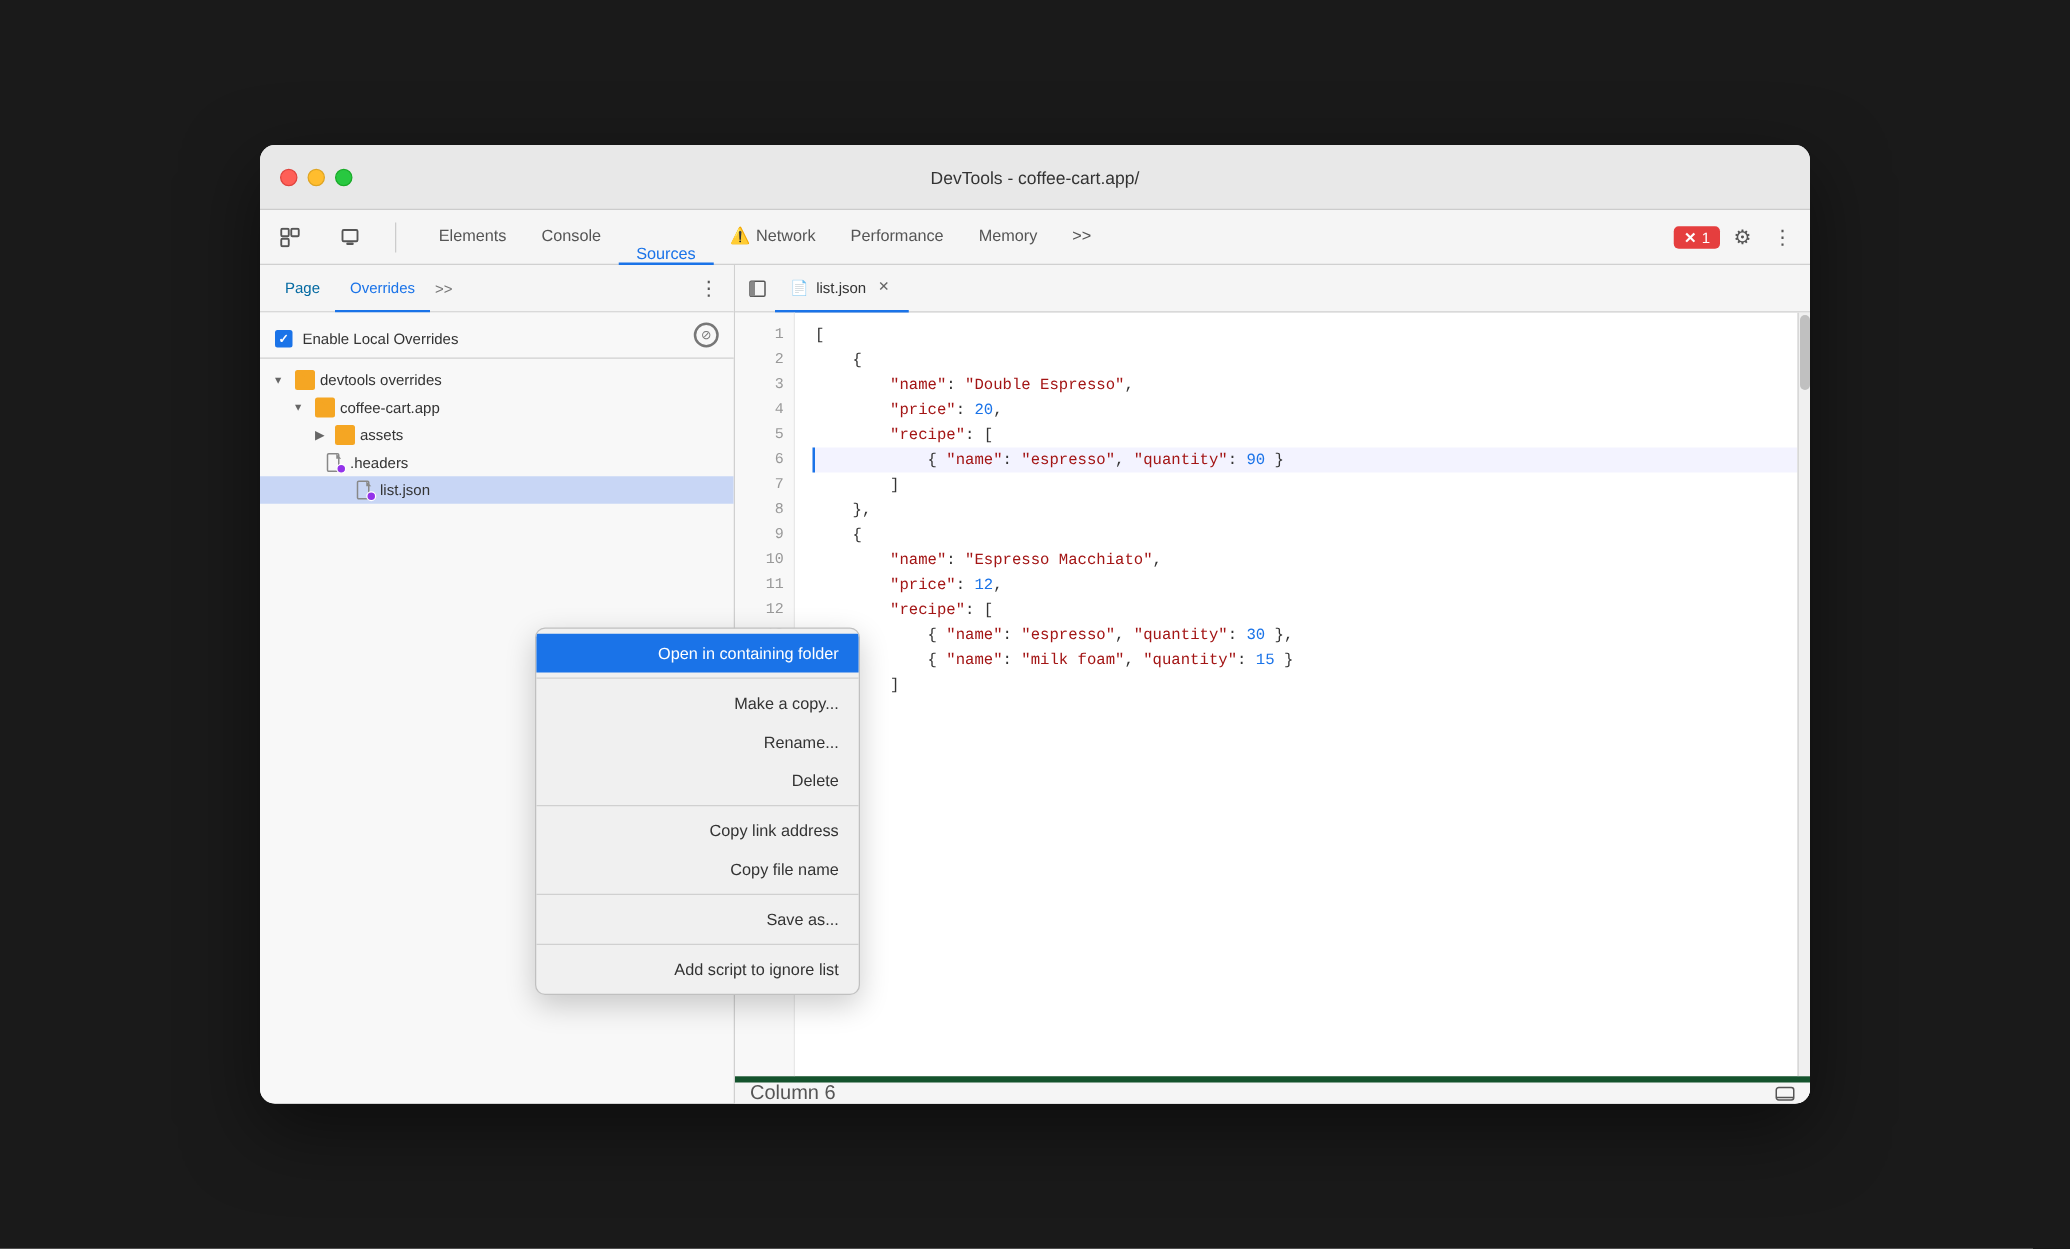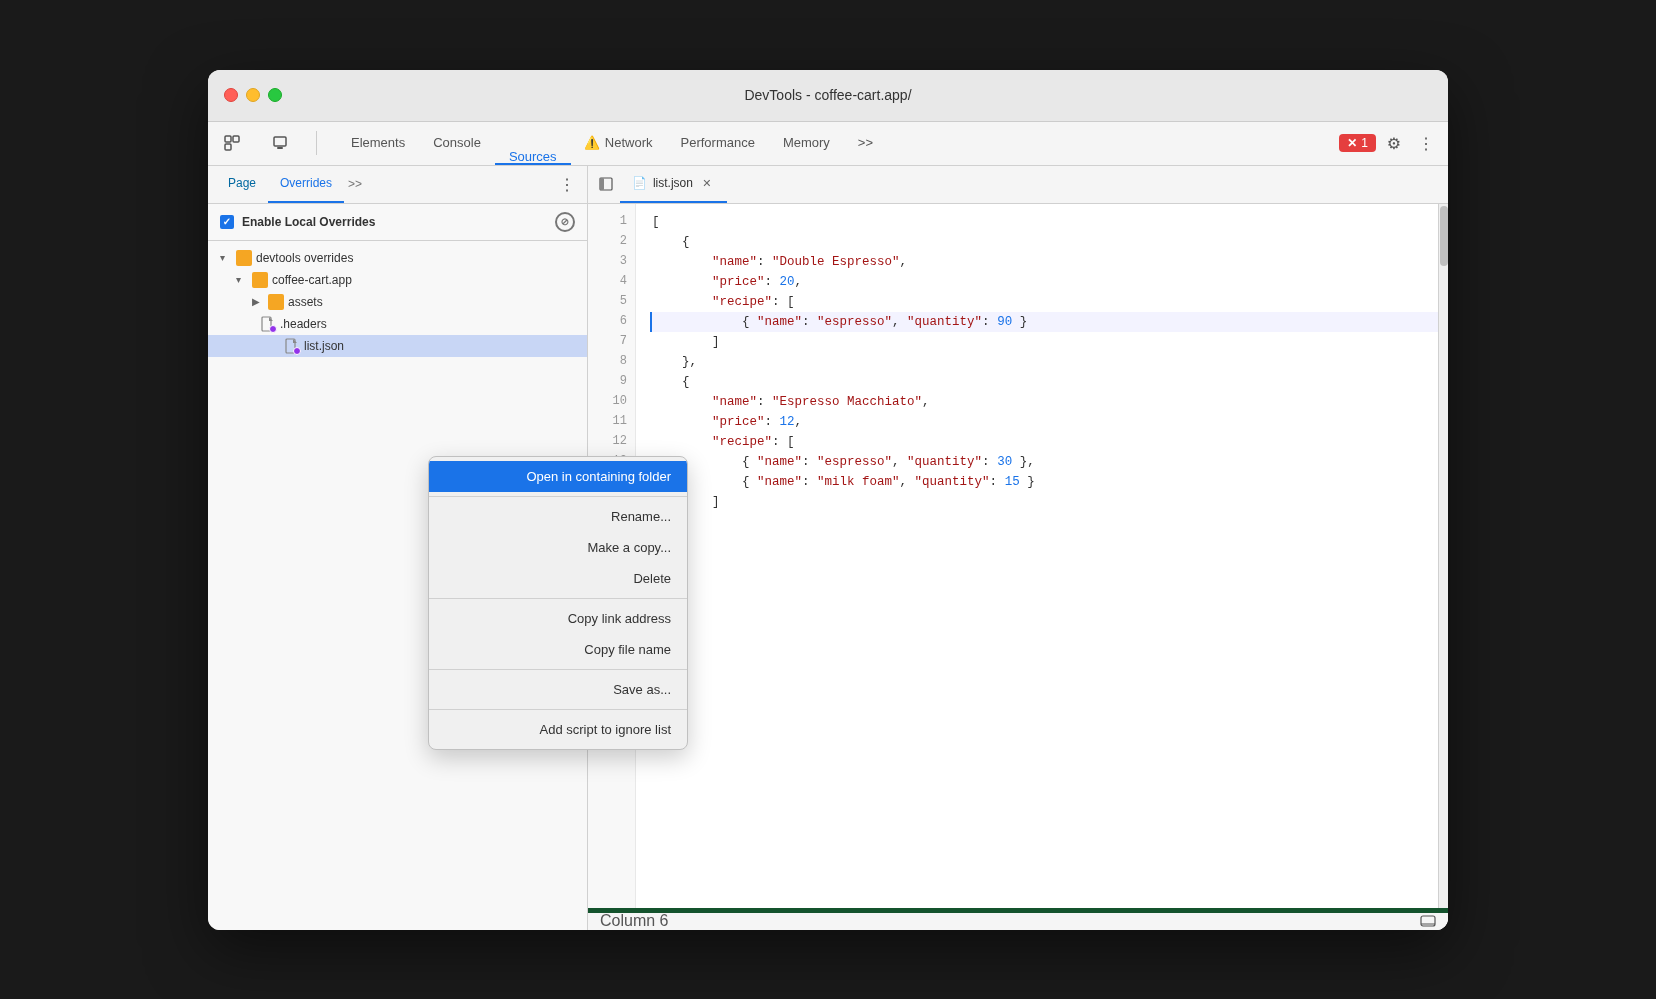--- a/index.html
+++ b/index.html
@@ -6,21 +6,21 @@
     body {
       background: #1a1a1a;
       display: flex;
       align-items: center;
       justify-content: center;
       min-height: 100vh;
       font-family: -apple-system, BlinkMacSystemFont, 'Helvetica Neue', Arial, sans-serif;
     }
     .devtools-window {
       width: 1240px;
-      height: 860px;
+      height: 767px;
       background: #f0f0f0;
       border-radius: 12px;
       box-shadow: 0 20px 60px rgba(0,0,0,0.5);
       overflow: hidden;
       display: flex;
       flex-direction: column;
     }
     
     .title-bar {
       background: #e8e8e8;
@@ -186,25 +186,24 @@
       margin-left: auto;
       cursor: pointer;
       color: #555;
       font-size: 16px;
       padding: 0 4px;
     }
     
     .overrides-header {
       padding: 8px 12px;
       display: flex;
-      align-items: center;
+      align-items: flex-end;
       gap: 8px;
       border-bottom: 1px solid #d0d0d0;
       background: #f8f8f8;
-      font-weight: bold;
     }
     .checkbox-blue {
       width: 14px;
       height: 14px;
       background: #1a73e8;
       border-radius: 2px;
       display: flex;
       align-items: center;
       justify-content: center;
       flex-shrink: 0;
@@ -575,22 +574,22 @@
               </svg>
             <div style="width:8px;height:8px;background:#9333ea;border-radius:50%;position:absolute;bottom:-1px;right:-1px;border:1px solid white;"></div>
           </div>
           <span class="tree-label">list.json</span>
         </div>
       </div>
 
       <div class="context-menu">
         <div class="ctx-item highlighted">Open in containing folder</div>
         <div class="ctx-separator"></div>
+        <div class="ctx-item">Make a copy...</div>
         <div class="ctx-item">Rename...</div>
-        <div class="ctx-item">Make a copy...</div>
         <div class="ctx-item">Delete</div>
         <div class="ctx-separator"></div>
         <div class="ctx-item">Copy link address</div>
         <div class="ctx-item">Copy file name</div>
         <div class="ctx-separator"></div>
         <div class="ctx-item">Save as...</div>
         <div class="ctx-separator"></div>
         <div class="ctx-item">Add script to ignore list</div>
       </div>
     </div>

